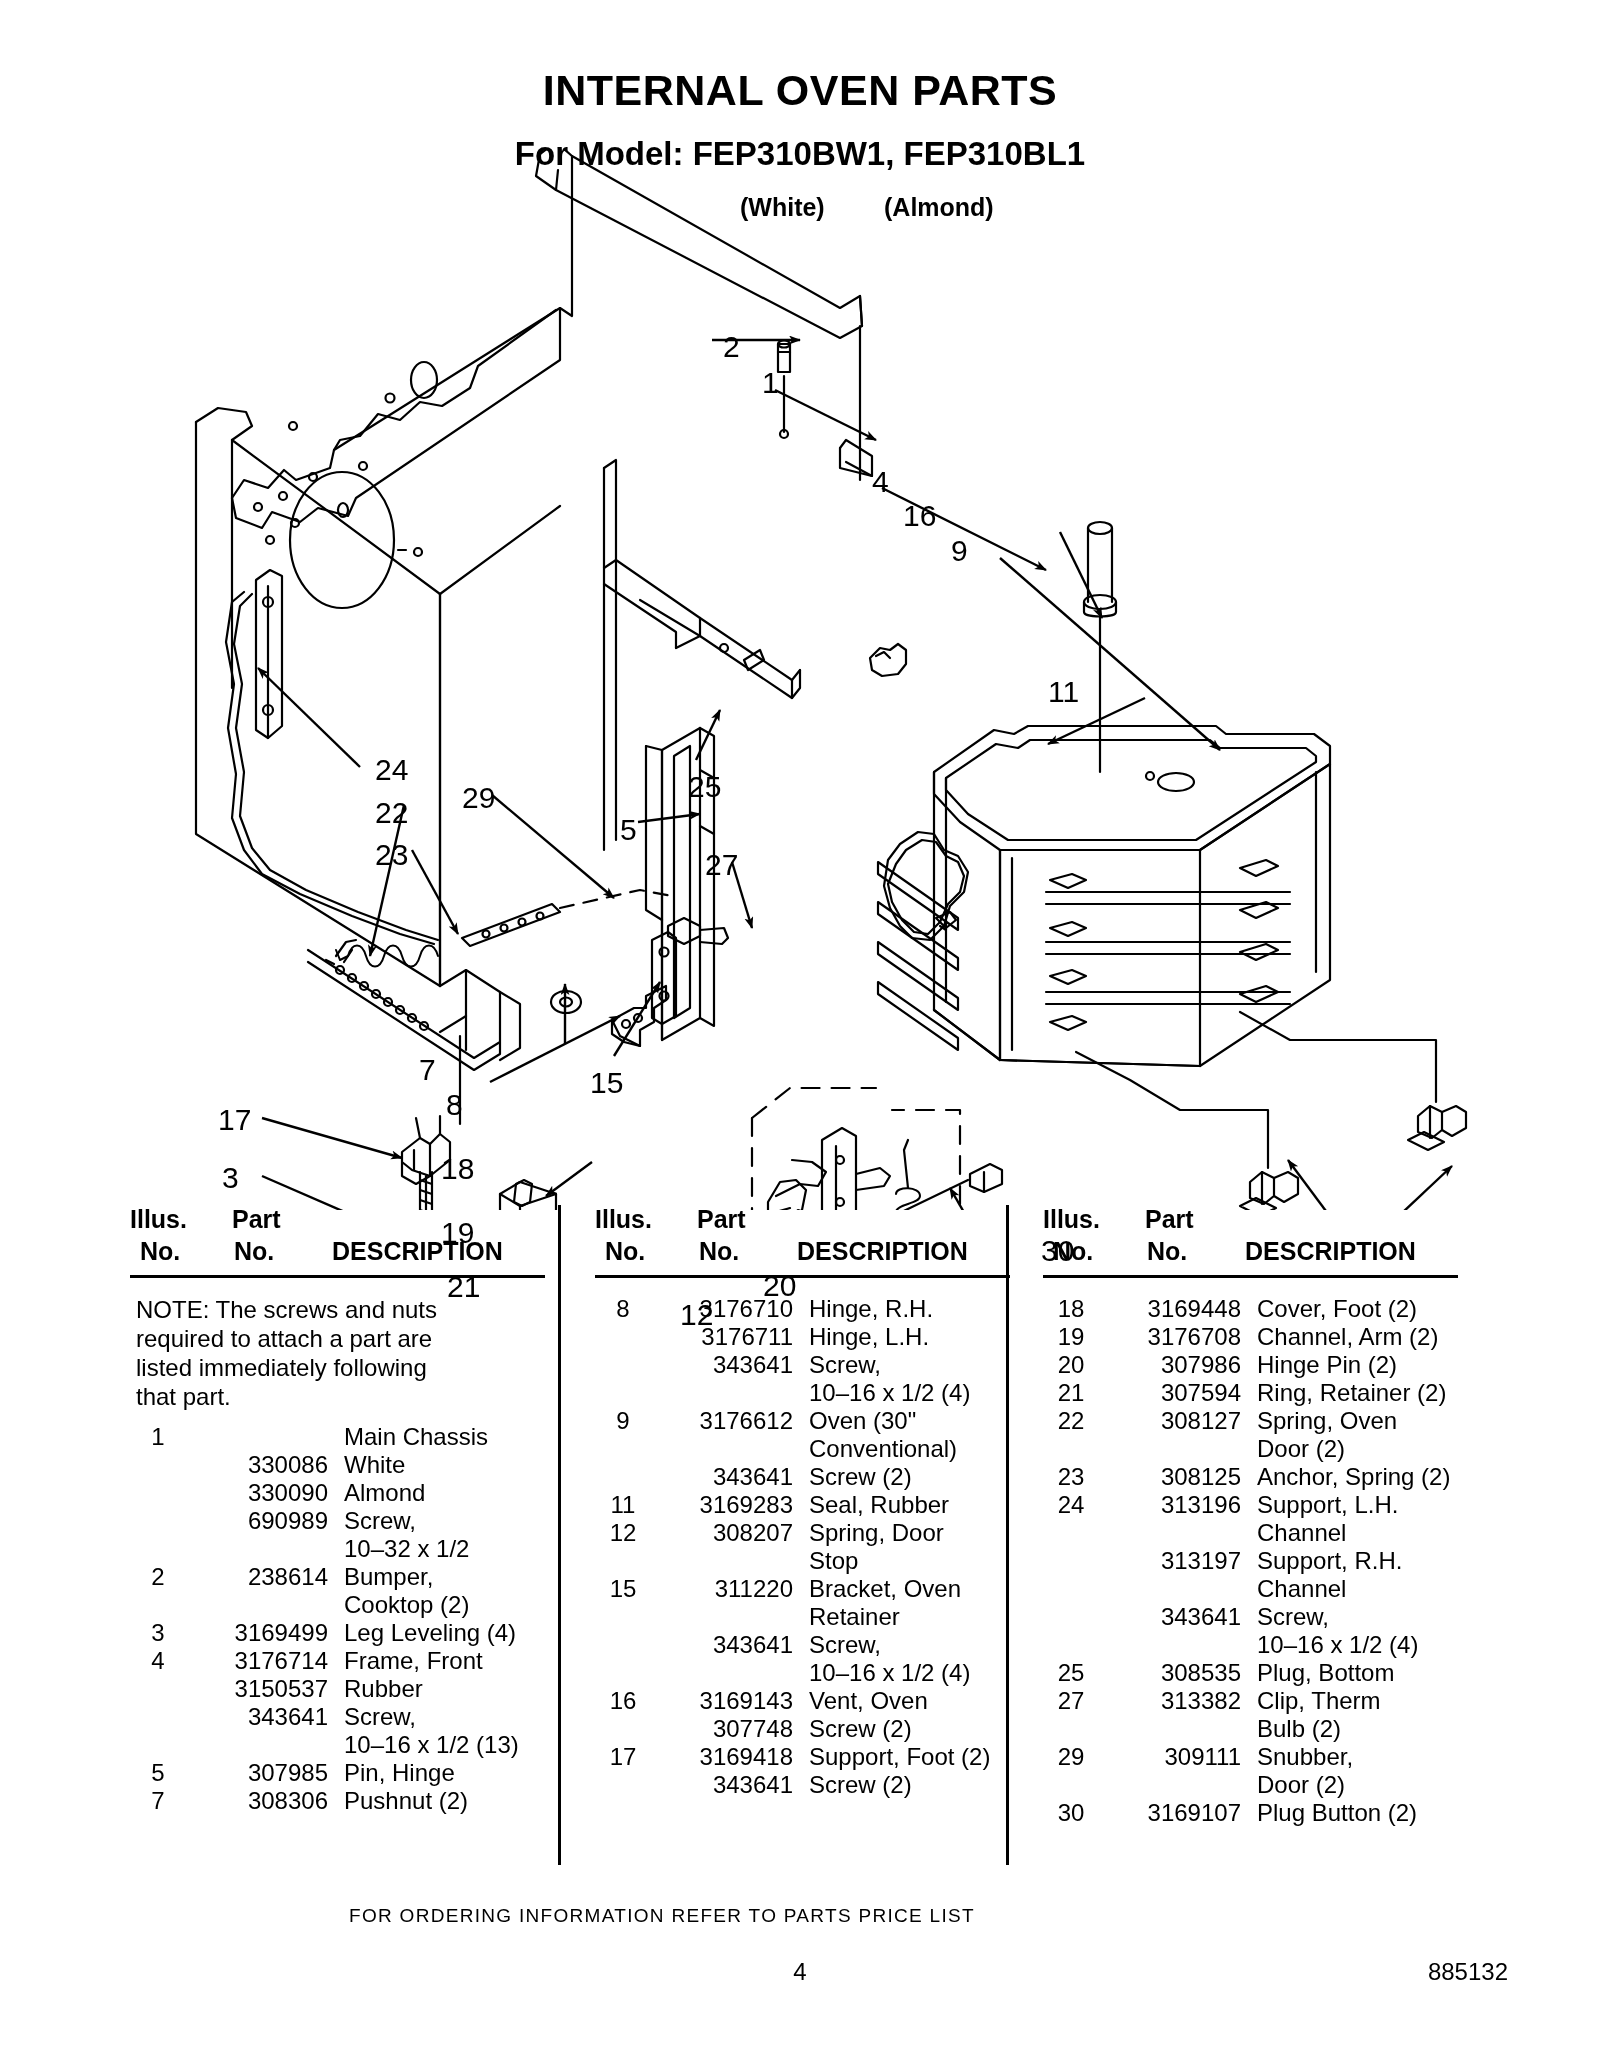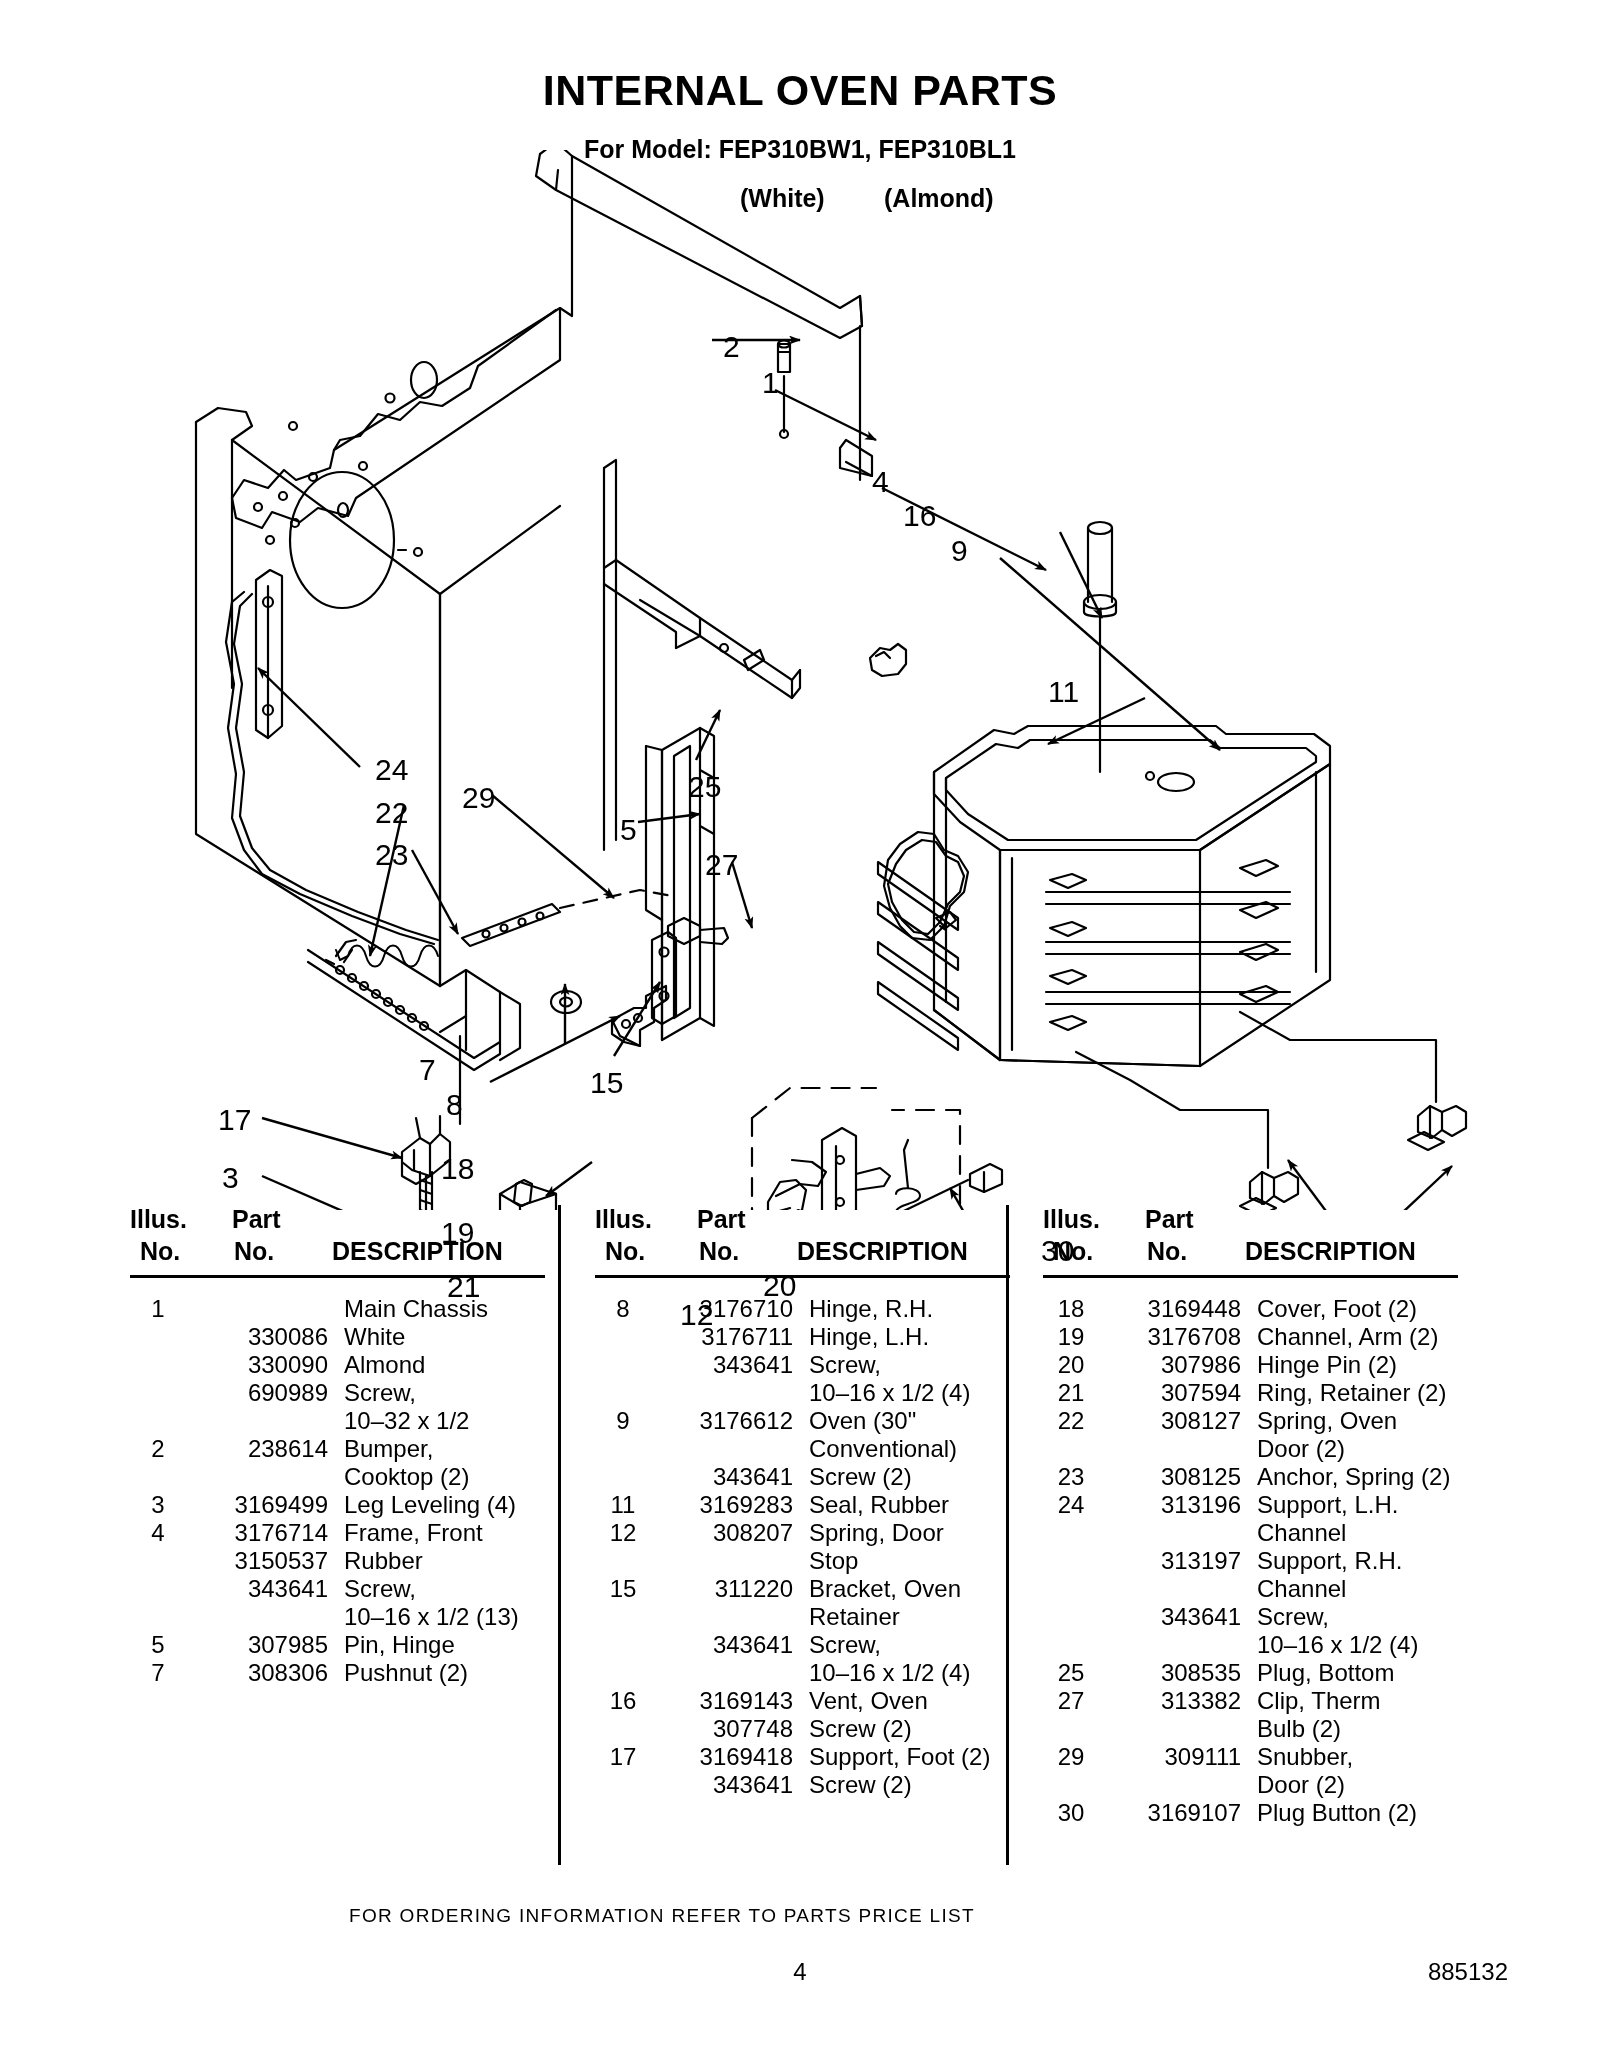--- a/index.html
+++ b/index.html
@@ -27,21 +27,21 @@
   #doc-title {
     margin: 8px;
     padding-top: 58px;
     font-size: 43px;
     font-weight: bold;
     letter-spacing: 0.5px;
   }
   #model-line {
     margin: 0;
     padding-top: 12px;
-    font-size: 25px;
+    font-size: 33px;
     font-weight: bold;
   }
   #finish-line {
     position: relative;
     margin: 16px;
     padding-top: 4px;
     font-size: 25px;
     font-weight: bold;
     height: 30px;
   }
@@ -522,20 +522,24 @@
   <div class="parts-col">
     <div class="col-head">
       <span class="head-illus-1">Illus.</span>
       <span class="head-illus-2">No.</span>
       <span class="head-part-1">Part</span>
       <span class="head-part-2">No.</span>
       <span class="head-desc">DESCRIPTION</span>
       <div class="head-rule"></div>
     </div>
     <div class="parts-body">
+      <div class="note-block">NOTE: The screws and nuts
+required to attach a part are
+listed immediately following
+that part.</div>
       <div id="col1-rows">
           <div class="prow">
             <span class="illus">1</span>
             <span class="partno"></span>
             <span class="desc">Main Chassis</span>
           </div>
           <div class="prow">
             <span class="illus"></span>
             <span class="partno">330086</span>
             <span class="desc">White</span>

